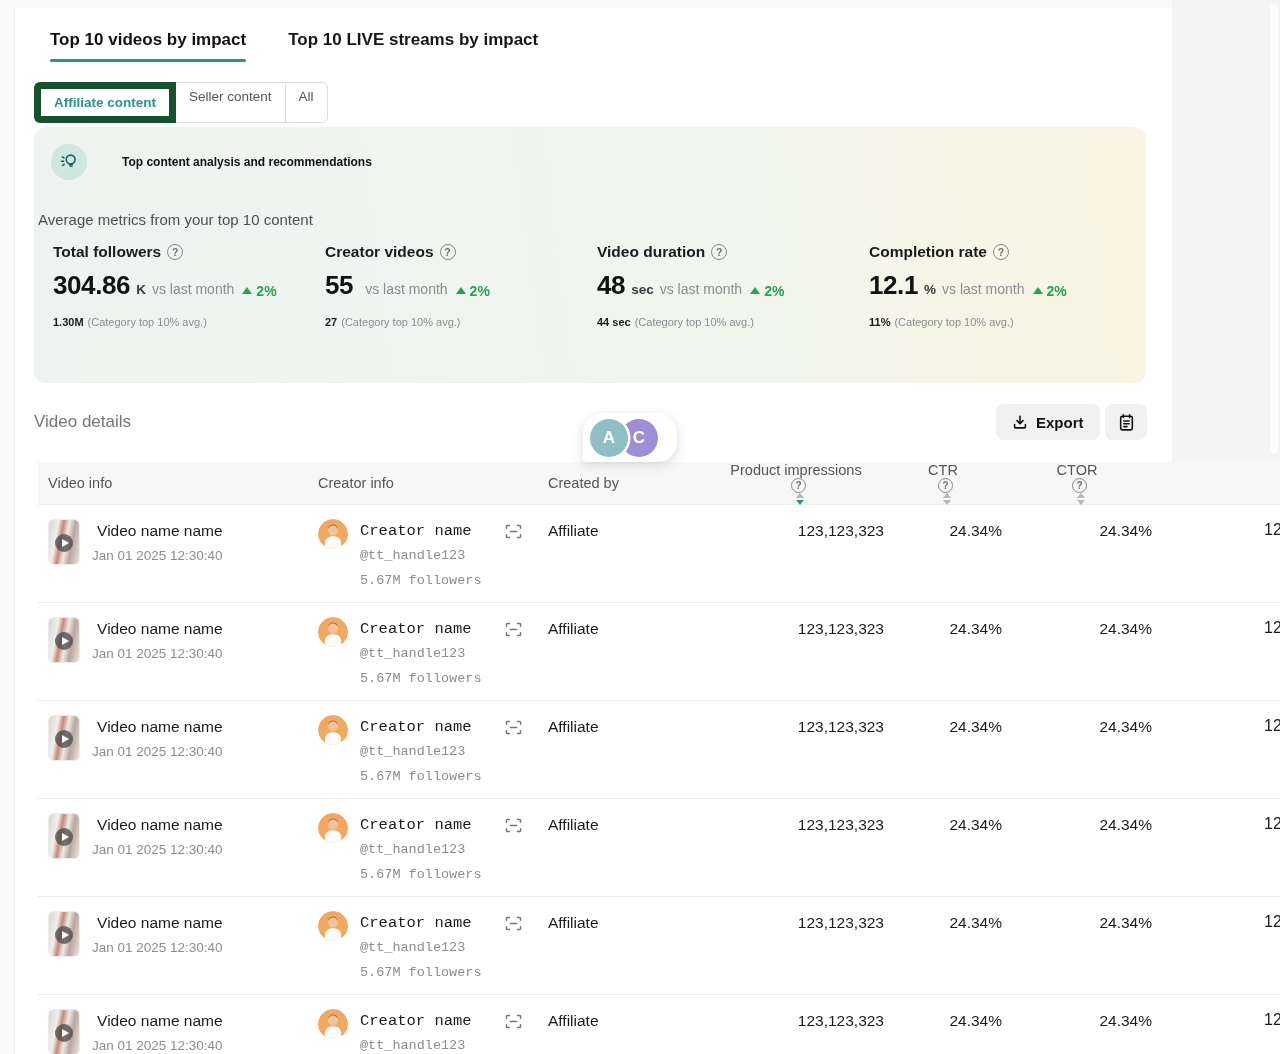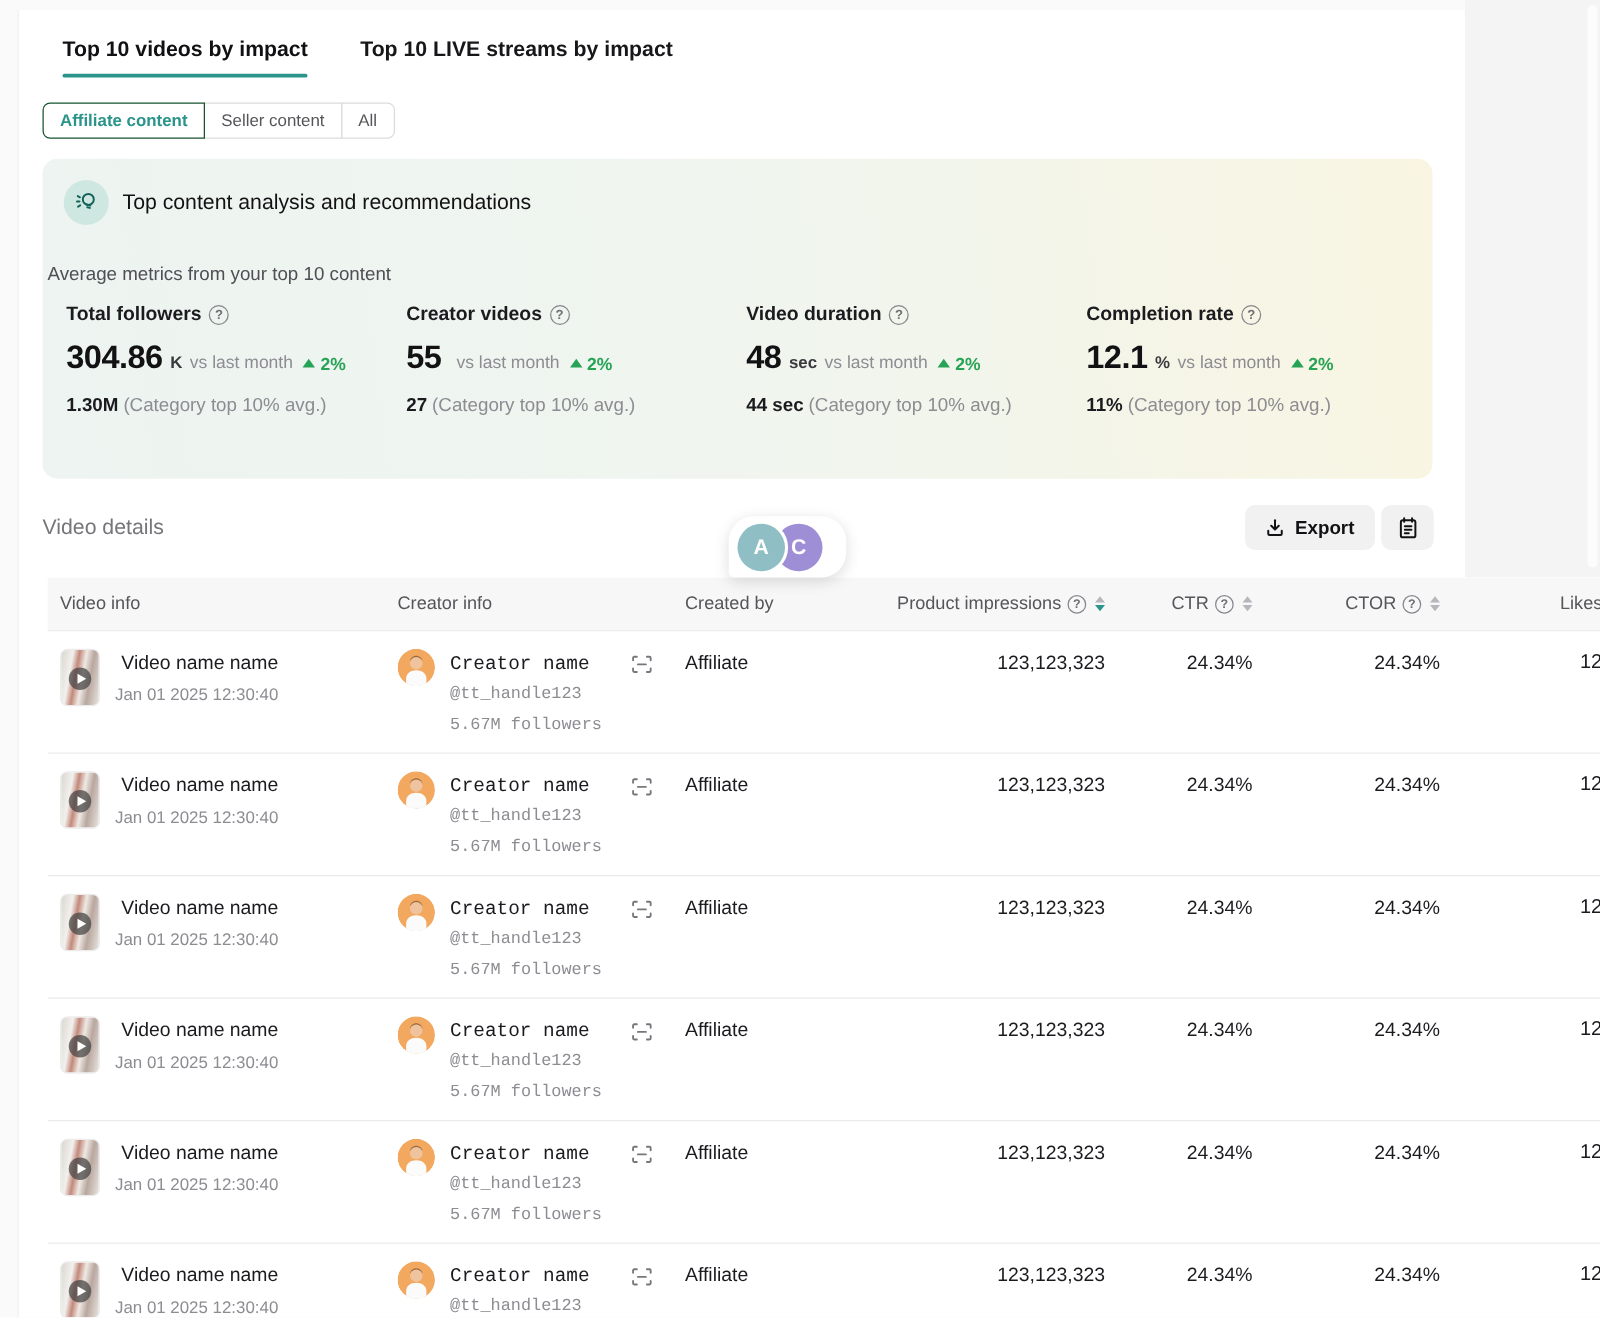--- a/index.html
+++ b/index.html
@@ -17,39 +17,39 @@
   .tabs { position:absolute; left:19px; top:22px; display:flex; gap:42px; }
   .tab { font-size:17px; font-weight:600; color:#17171a; position:relative; cursor:pointer; padding-bottom:12px; }
   .tab.active { font-weight:700; color:#111114;margin-left:16px; }
   .tab.active::after { content:""; position:absolute; left:0; right:0; bottom:0; height:3px; background:#2b948b; border-radius:2px; }
 
   
   .chips { position:absolute; left:19px; top:74px; display:flex; }
   .chip { font-size:13.5px; color:#55555a; background:#fff; border:1px solid #dcdcde; padding:6px 13px; margin-left:-1px; cursor:pointer; white-space:nowrap; }
   .chip:first-child { margin-left:0; border-radius:6px 0 0 6px; }
   .chip:last-child { border-radius:0 6px 6px 0; }
-  .chip.active { border:1px solid #14532d; color:#2b948b; font-weight:700; z-index:2; position:relative; border-radius:6px 0 0 6px; }
+  .chip.active { border:7px solid #14532d; color:#2b948b; font-weight:700; z-index:2; position:relative; border-radius:6px 0 0 6px; }
 
   
   .panel { position:absolute; left:19px; top:119px; width:1112px; height:256px; border-radius:12px;
            background:linear-gradient(83deg,#edf4f1 0%,#f0f5ee 55%,#f9f5e2 100%); }
   .panel-head { position:absolute; left:17px; top:17px; display:flex; align-items:center; gap:11px; }
   .bulb-wrap { width:36px; height:36px; border-radius:50%; background:#cfe7e1; display:flex; align-items:center; justify-content:center; }
-  .panel-title { font-size:17px; font-weight:400; color:#121214; }
+  .panel-title { font-size:12px; font-weight:700; color:#121214;margin-left:24px; }
   .panel-sub { position:absolute; left:4px; top:84px; font-size:15px; font-weight:500; color:#4f4f55; }
   .metrics { position:absolute; left:0; top:116px; width:100%; padding-left:19px; display:flex; }
   .metric { width:272px; }
   .m-label { display:flex; align-items:center; gap:6px; font-size:15.5px; font-weight:600; color:#1b1b1f; }
   .m-value-row { margin-top:9px; display:flex; align-items:baseline; gap:6px; }
   .m-value { font-size:26px; font-weight:700; color:#121214; letter-spacing:-0.4px; }
   .m-unit { font-size:13.5px; font-weight:600; color:#3a3a3e; }
   .m-vs { font-size:14px; color:#8c8c92; }
   .m-delta { font-size:14px; font-weight:700; color:#27a356; display:inline-flex; align-items:center; margin-left:2px; }
   .tri-up { width:0; height:0; border-left:5px solid transparent; border-right:5px solid transparent; border-bottom:7px solid #27a356; display:inline-block; margin-right:4px; }
-  .m-bench { margin-top:15px; font-size:15px; color:#8c8c92; }
+  .m-bench { margin-top:15px; font-size:11px; color:#8c8c92; }
   .m-bench b { color:#1b1b1f; font-weight:700; margin-right:4px; }
   .show-more { position:absolute; left:0; right:0; top:224px; text-align:center; }
   .show-more a { color:#2b948b; font-size:15px; font-weight:500; cursor:pointer; display:inline-flex; align-items:center; gap:6px; }
 
   
   .q { width:16px; height:16px; border:1.2px solid #86868c; border-radius:50%; font-size:10.5px; font-weight:700; color:#6f6f75;
        display:inline-flex; align-items:center; justify-content:center; flex:0 0 auto; cursor:pointer; }
   .q.small { width:15px; height:15px; font-size:10px; margin-left:5px; }
 
   
@@ -65,21 +65,21 @@
   .collab .u { width:38px; height:38px; border-radius:50%; color:#fff; font-size:17px; font-weight:600;
                display:flex; align-items:center; justify-content:center; }
   .collab .u.a { background:#8fbfc4; box-shadow:0 0 0 2.5px #fff; z-index:2; }
   .collab .u.c { background:#9e8ed6; margin-left:-8px; z-index:1; }
 
   
   .table { position:absolute; left:38px; top:462px; width:1242px; height:592px; background:#fff; overflow:hidden; }
   .thead { display:flex; align-items:center; height:43px; background:#f7f7f8; border-bottom:1px solid #eeeeef; width:1358px; padding-left:10px;
            font-size:14.5px; color:#55555a; }
   .th { display:flex; align-items:center; }
-  .th.right { justify-content:flex-end; }
+  .th.right { justify-content:flex-end;flex-direction:column; }
   .c1 { width:270px;text-align:right; } .c2 { width:230px; } .c3 { width:160px; } .c4 { width:176px; } .c5 { width:118px;align-items:center; } .c6 { width:150px; } .c7 { width:244px; }
 
   .sort { display:inline-flex; flex-direction:column; gap:2px; margin-left:7px; cursor:pointer; }
   .sort i { width:0; height:0; border-left:4px solid transparent; border-right:4px solid transparent; display:block; }
   .sort .up { border-bottom:5px solid #b6b6bc; }
   .sort .down { border-top:5px solid #b6b6bc; }
   .sort.desc .down { border-top-color:#2b948b; }
 
   .tbody { width:1358px; }
   .row { display:flex; height:98px; padding-left:10px; border-bottom:1px solid #ebebed; padding-top:16px; align-items:flex-start; }

